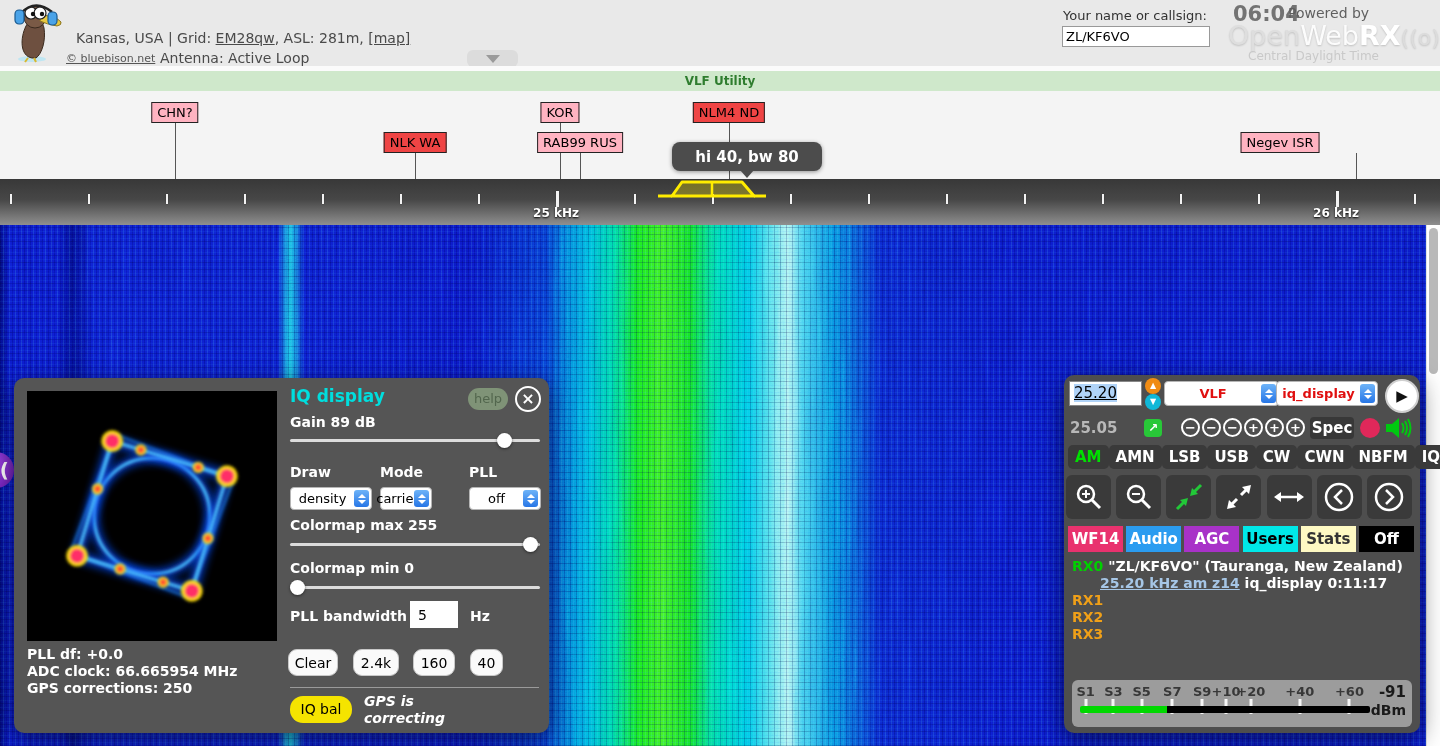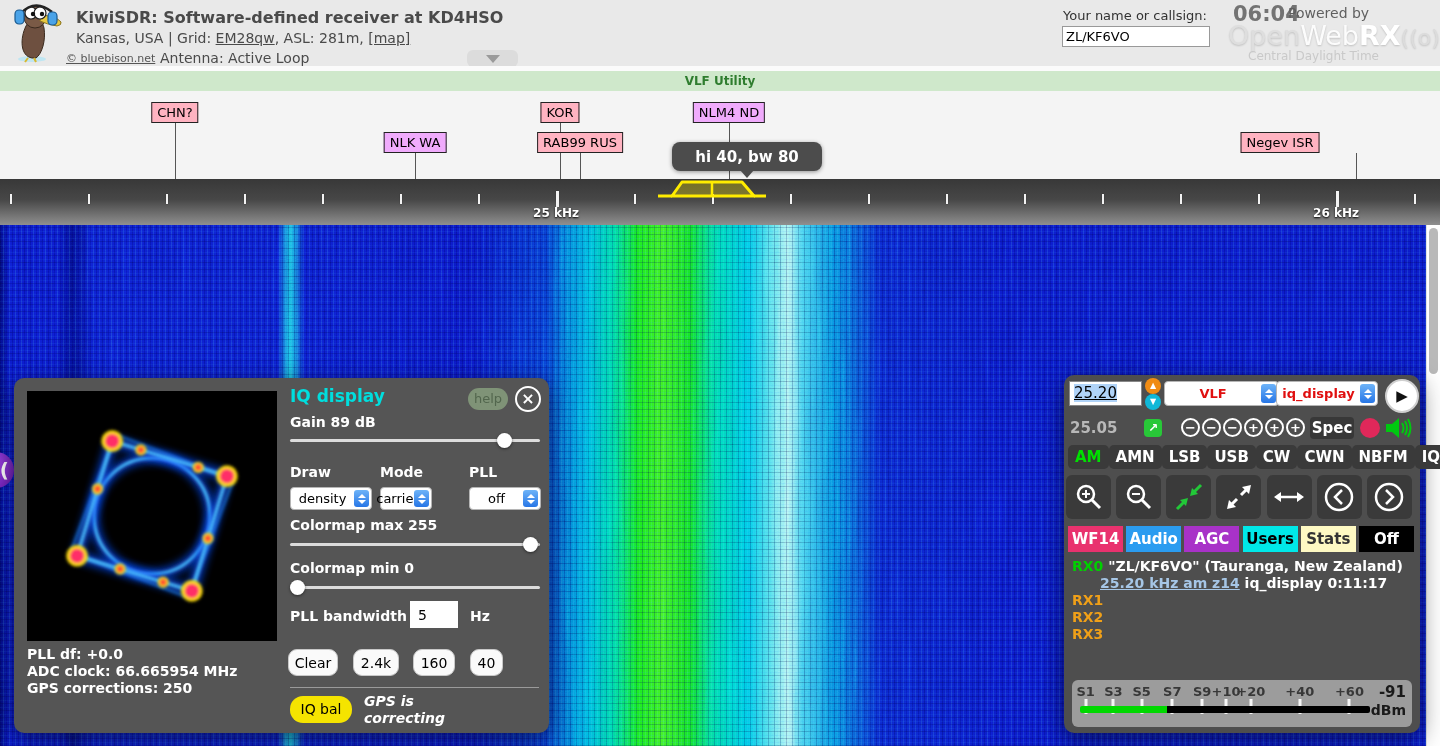--- a/index.html
+++ b/index.html
@@ -28,21 +28,21 @@
   .brand .b3{color:#fff;font-weight:bold;}
   .brand .b4{color:#dcdcdc;font-size:22px;}
   .tz{position:absolute;left:1248px;top:49px;font-size:12px;color:#c9c9c9;}
 
   
   .band-bar{position:absolute;left:0;top:71px;width:1440px;height:20px;background:#cfe8cb;display:flex;align-items:center;justify-content:center;z-index:4;}
   .band-bar span{font-size:12px;font-weight:bold;color:#2f7d2f;}
   .label-area{position:absolute;left:0;top:91px;width:1440px;height:88px;background:#f4f4f4;z-index:4;}
   .station{position:absolute;transform:translateX(-50%);padding:2px 5px;border:1px solid #222;border-radius:0;font-size:13px;color:#000;cursor:pointer;white-space:nowrap;z-index:3;}
   .station.pink{background:#ffb3c1;}
-  .station.cyan{background:#f0abfc;}
+  .station.cyan{background:#ef4444;}
   .station.top{top:11px;}
   .station.bottom{top:41px;}
   .station-line{position:absolute;width:1px;background:#555;z-index:1;}
   .station-line.top{top:32px;height:56px;}
   .station-line.bottom{top:62px;height:26px;}
   .pb-tooltip{position:absolute;left:672px;top:51px;width:150px;height:29px;background:#4c4c4c;border-radius:8px;color:#fff;font-weight:bold;font-size:15px;display:flex;align-items:center;justify-content:center;box-shadow:0 1px 4px rgba(0,0,0,.4);z-index:5;}
   .pb-tooltip::after{content:"";position:absolute;left:68px;bottom:-7px;width:0;height:0;border-left:7px solid transparent;border-right:7px solid transparent;border-top:8px solid #4c4c4c;}
 
   
   .freq-scale{position:absolute;left:0;top:179px;width:1440px;height:46px;background:linear-gradient(180deg,#383838,#474747 45%,#8f8f8f);z-index:4;cursor:crosshair;}
@@ -158,21 +158,20 @@
       <path d="M33 13 Q48 14 53 20 Q54 23 49 24 Q38 22 32 19 Z" fill="#e8c840" stroke="#8a7420" stroke-width="1"></path>
       <circle cx="23" cy="11" r="6" fill="#fff" stroke="#222" stroke-width="1.2"></circle>
       <circle cx="32" cy="11" r="6" fill="#fff" stroke="#222" stroke-width="1.2"></circle>
       <circle cx="25" cy="12" r="2.2" fill="#111"></circle>
       <circle cx="34" cy="12" r="2.2" fill="#111"></circle>
       <path d="M12 12 Q27 -4 44 10" fill="none" stroke="#222" stroke-width="2.5"></path>
       <rect x="7" y="8" width="9" height="14" rx="4" fill="#4aa3e8" stroke="#1a5a90" stroke-width="1.2"></rect>
       <rect x="40" y="10" width="9" height="13" rx="4" fill="#4aa3e8" stroke="#1a5a90" stroke-width="1.2"></rect>
       <path d="M20 56 L17 60 M26 56 L28 60" stroke="#d8b830" stroke-width="2"></path>
     </svg>
-    <div class="h-title">KiwiSDR: Software-defined receiver at KD4HSO</div>
     <div class="h-sub"><span>Kansas, USA | Grid: </span><a>EM28qw</a><span>, ASL: 281m, </span><a>[map]</a></div>
     <div class="h-copy"><a>© bluebison.net</a></div>
     <div class="h-antenna">Antenna: Active Loop</div>
     <div class="collapse-tab">
         <span class="tri"></span>
       </div>
     <div class="callsign-label">Your name or callsign:</div>
     <input class="callsign-input" value="ZL/KF6VO" style="">
     <div class="clock">06:04</div>
     <div class="powered">Powered by</div>

